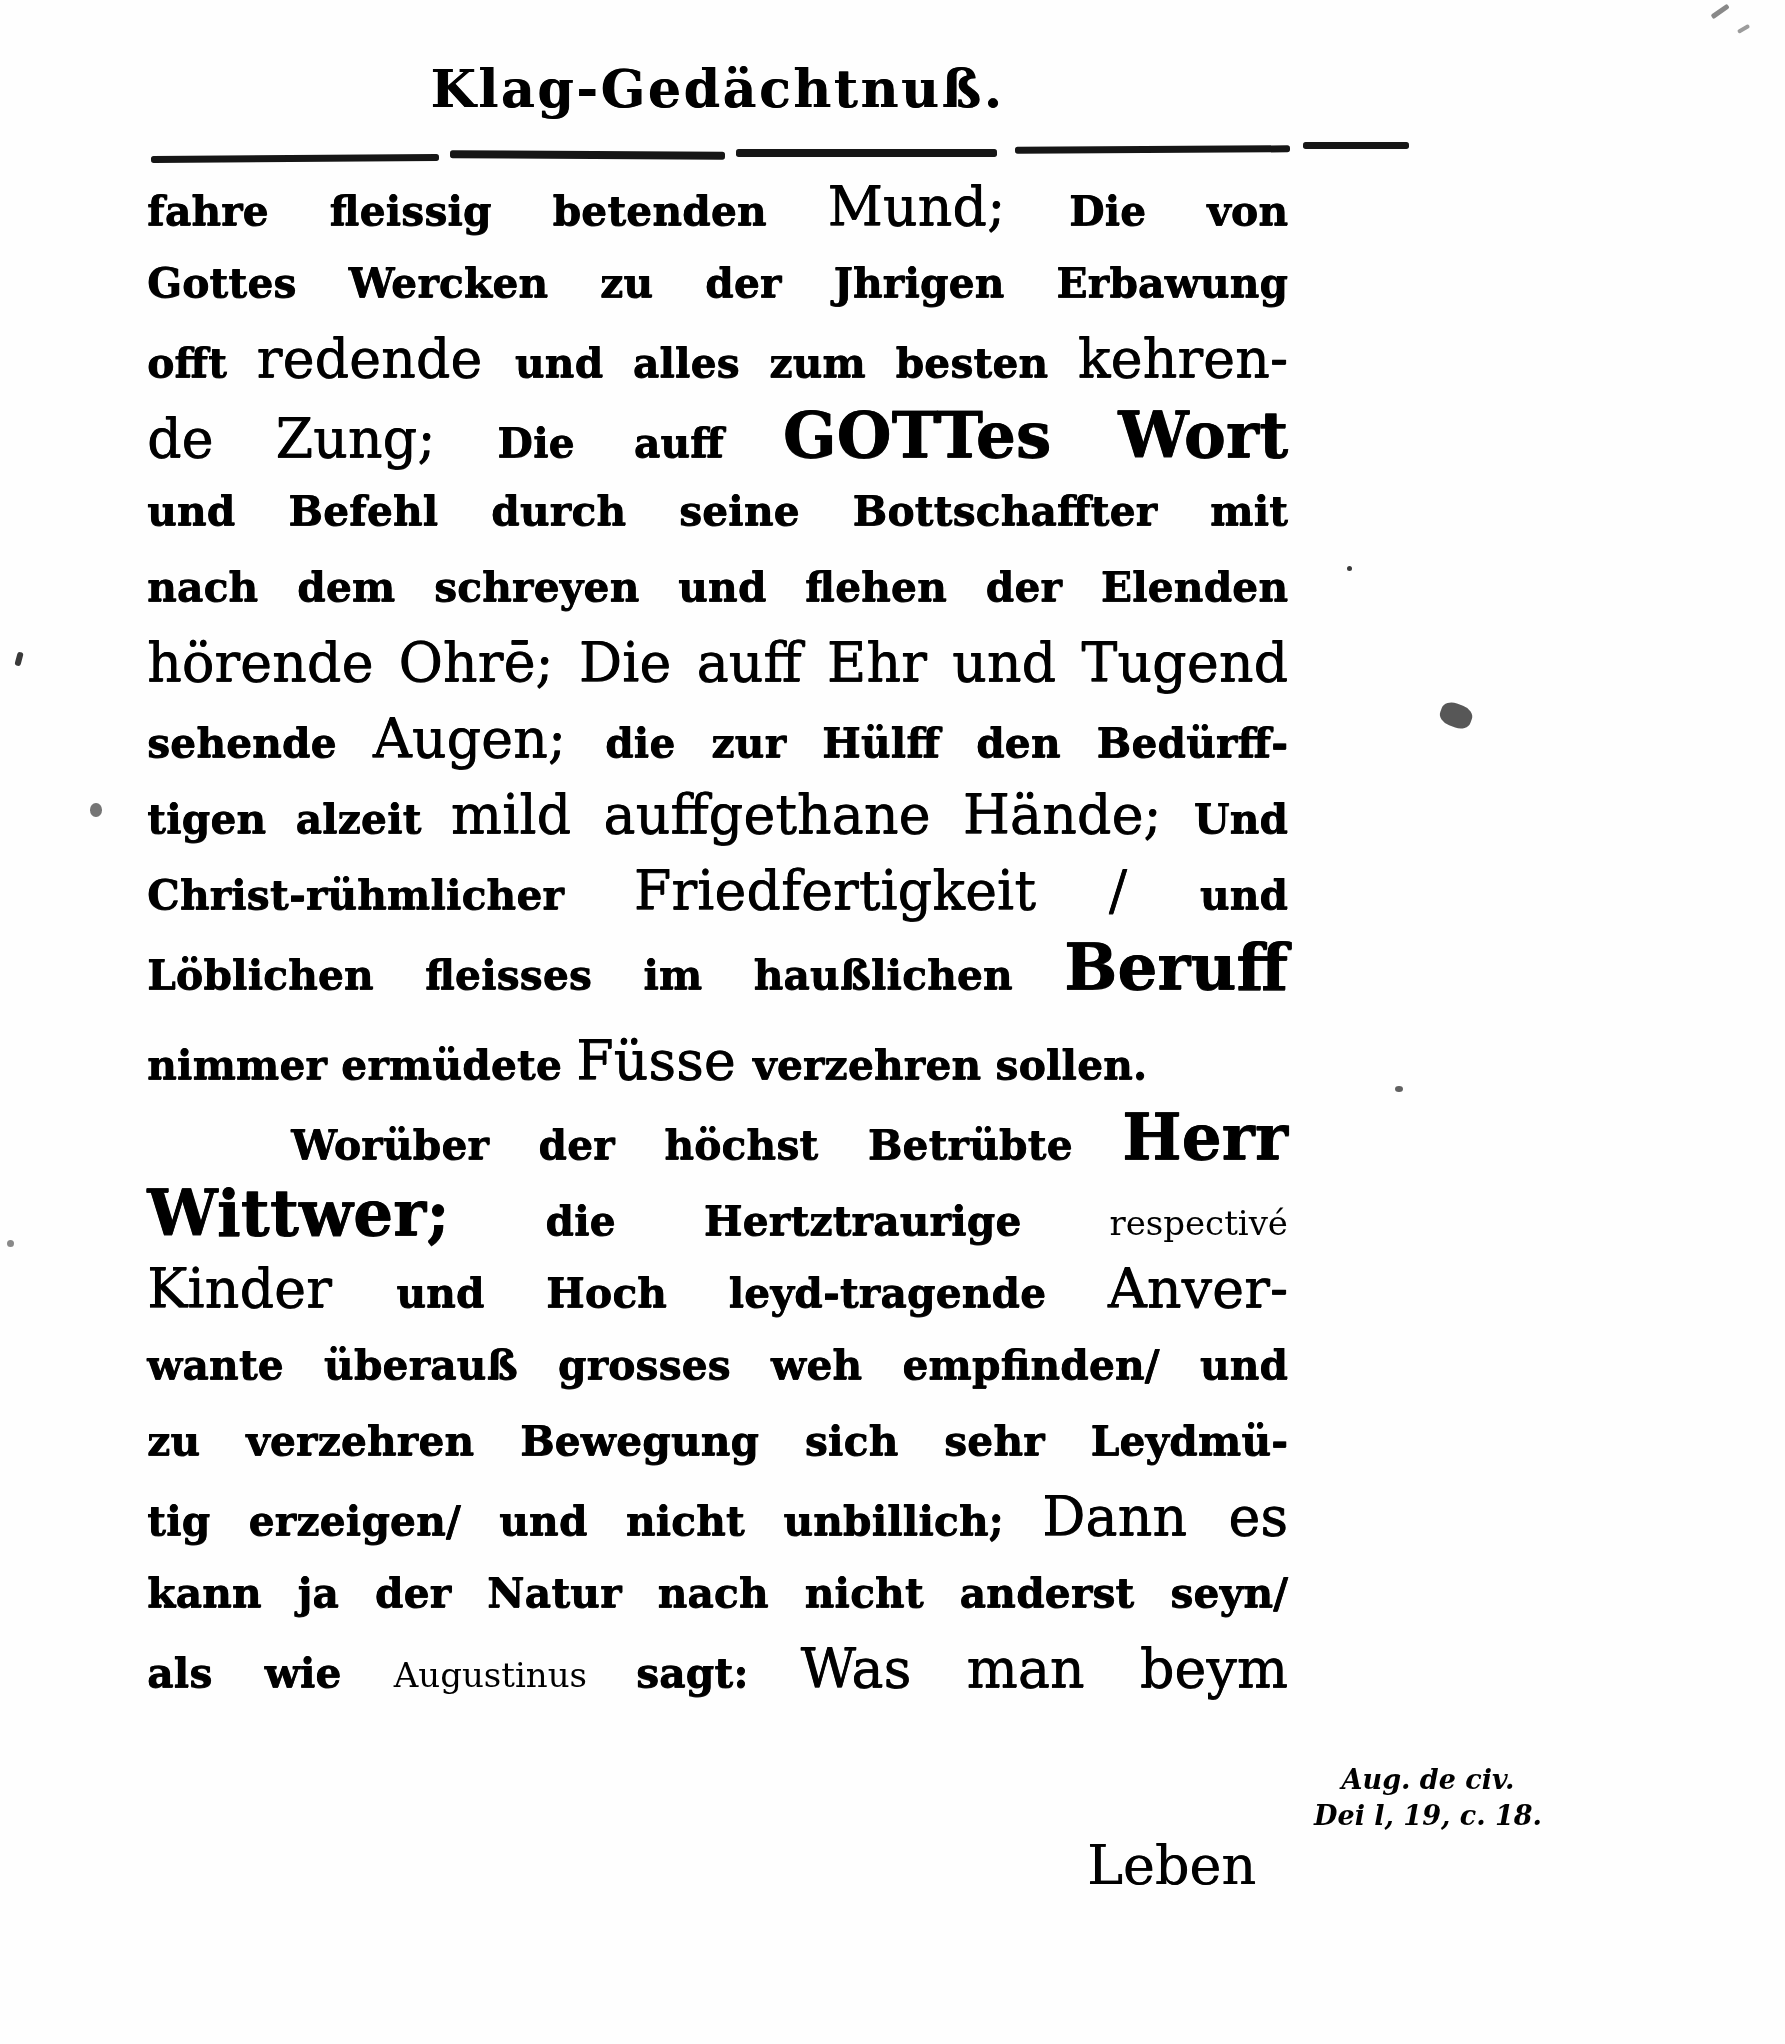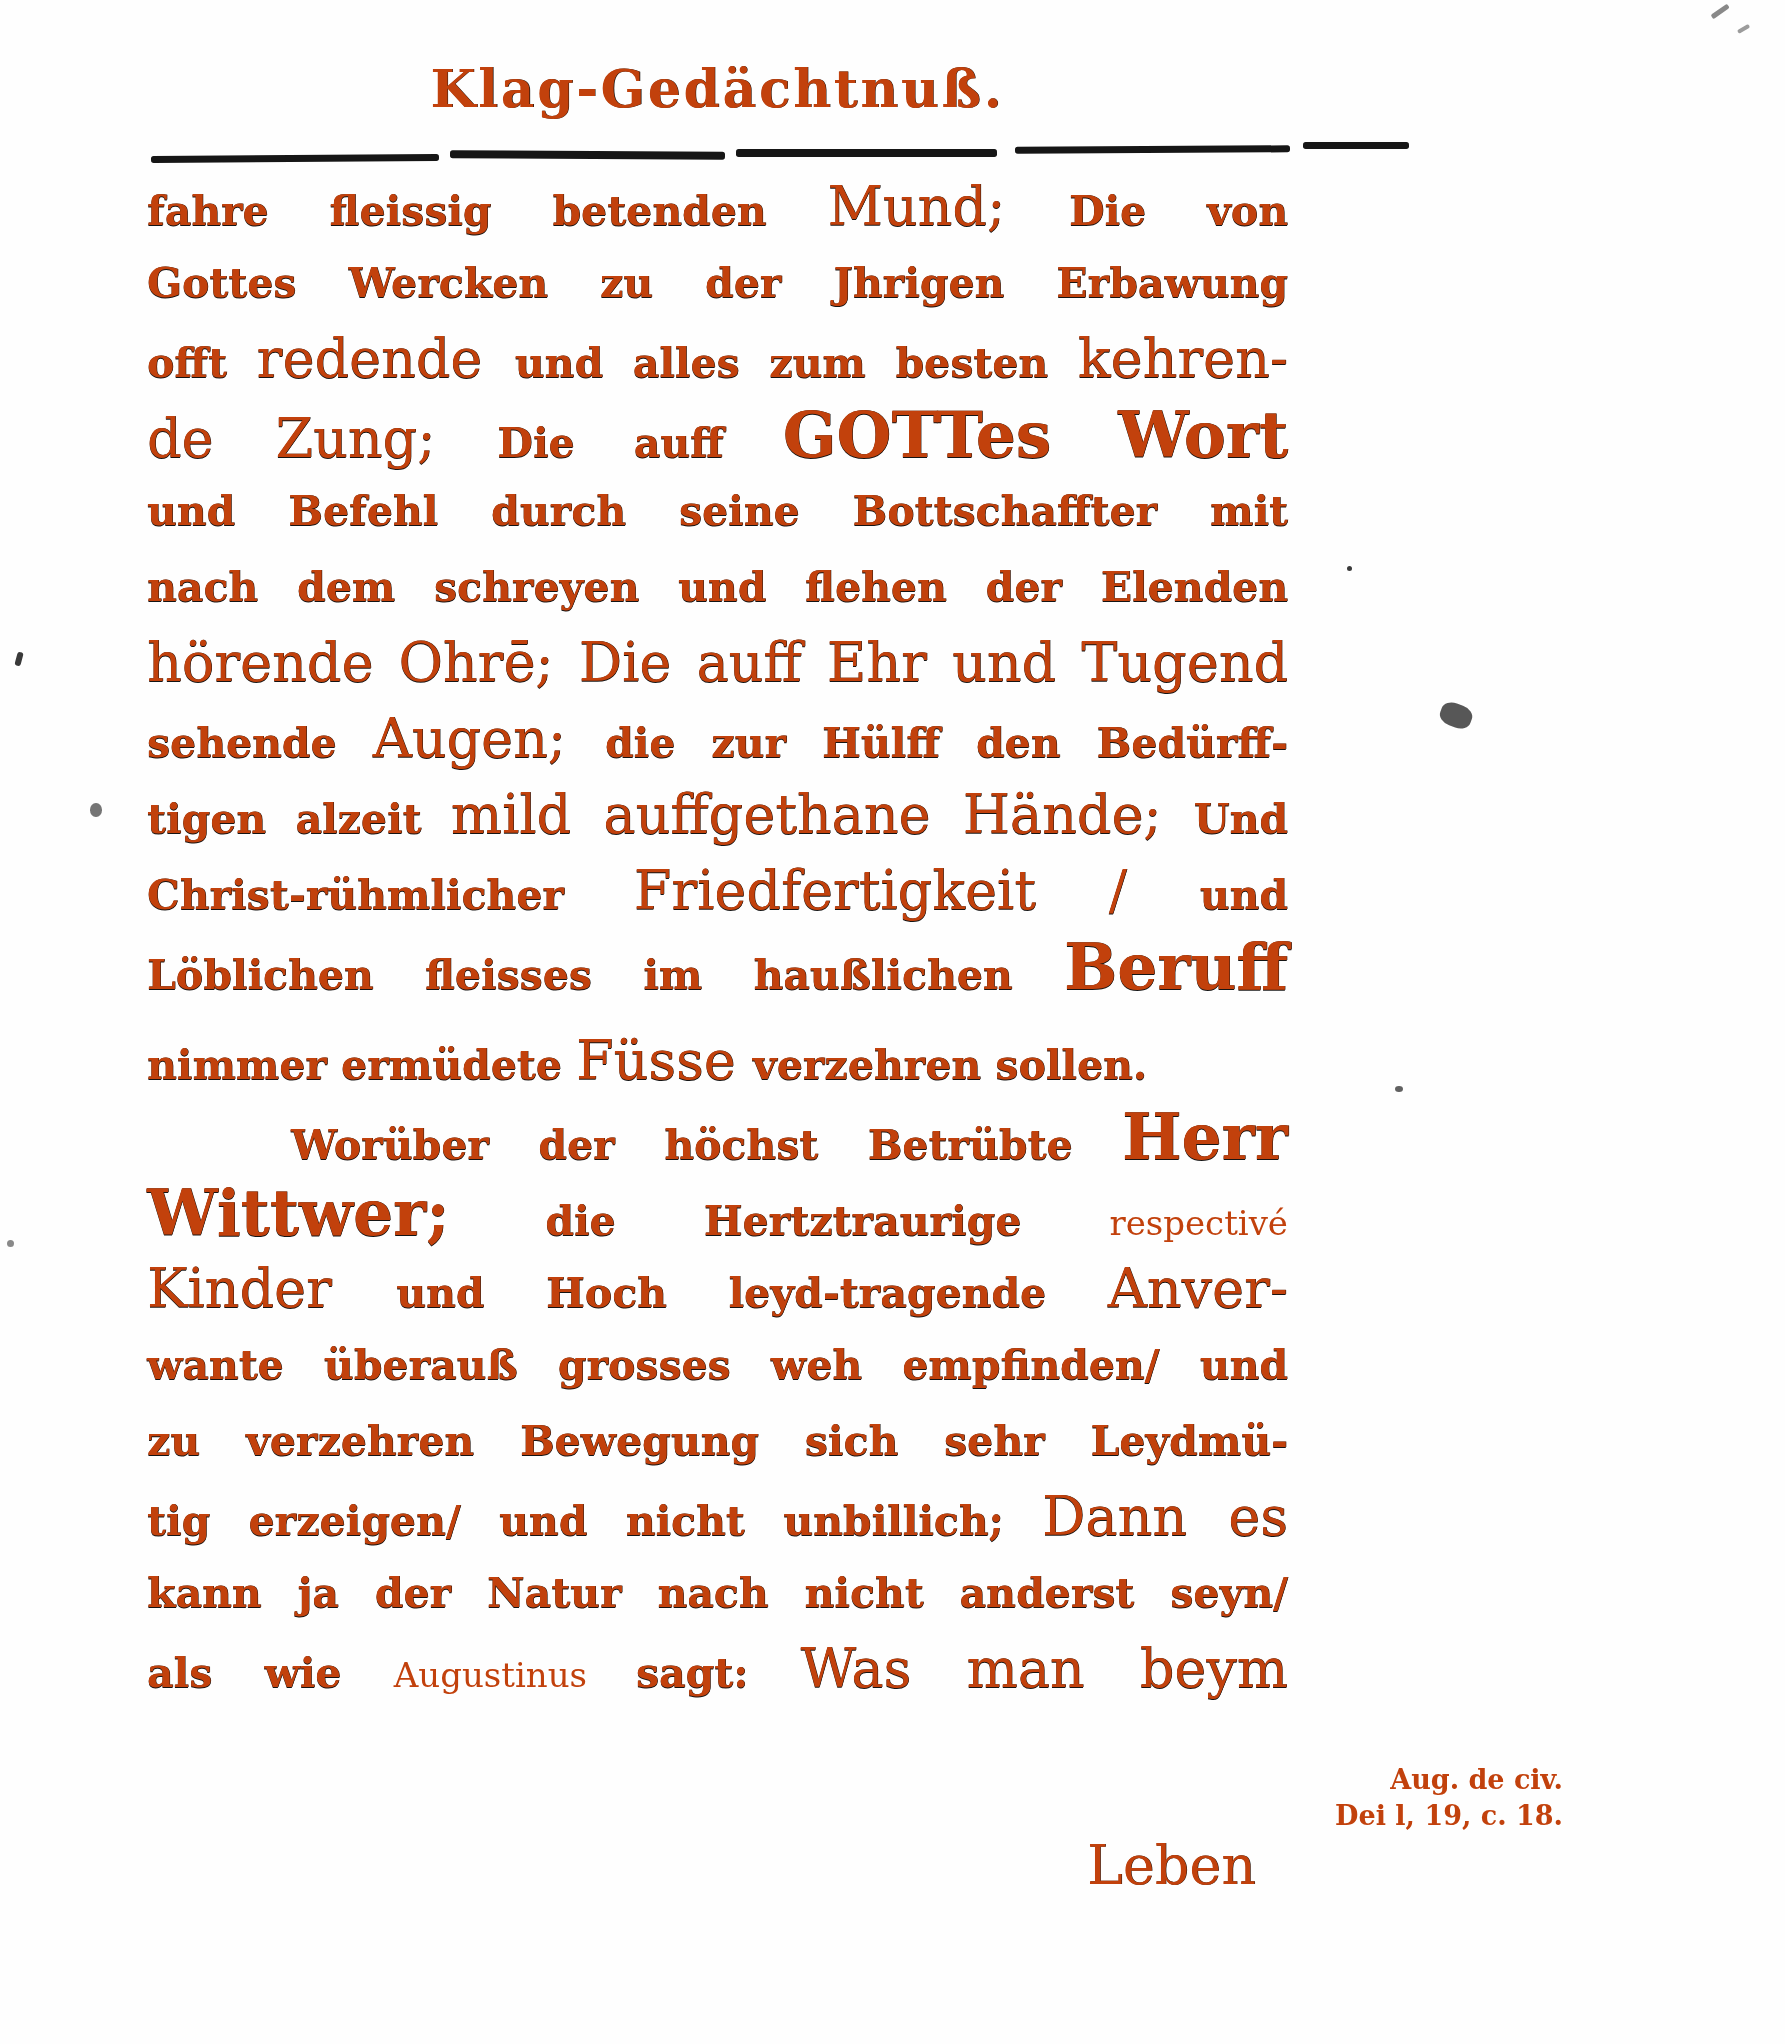--- a/index.html
+++ b/index.html
@@ -7,21 +7,21 @@
     padding: 0;
     background: #ffffff;
   }
   .page {
     position: relative;
     width: 1786px;
     height: 2045px;
     background: #fefefe;
     overflow: hidden;
     font-family: "DejaVu Serif", serif;
-    color: #c2410c;
+    color: #000000;
   }
   
   .running-head {
     position: absolute;
     top: 58px;
     left: 147px;
     width: 1141px;
     text-align: center;
     font-size: 52px;
     font-weight: 700;
@@ -59,22 +59,23 @@
   .seg-a { font-size: 34px; font-weight: 400; text-shadow: none; }
   
   .margin-note {
     position: absolute;
     left: 1293px;
     top: 1762px;
     width: 270px;
     font-size: 27px;
     font-weight: 700;
     line-height: 36px;
-    text-align: right;
+    text-align: center;
     white-space: nowrap;
+    font-style: italic;
   }
   
   .catchword {
     position: absolute;
     left: 1044px;
     top: 1834px;
     width: 212px;
     text-align: right;
     font-size: 54px;
     font-weight: 400;

